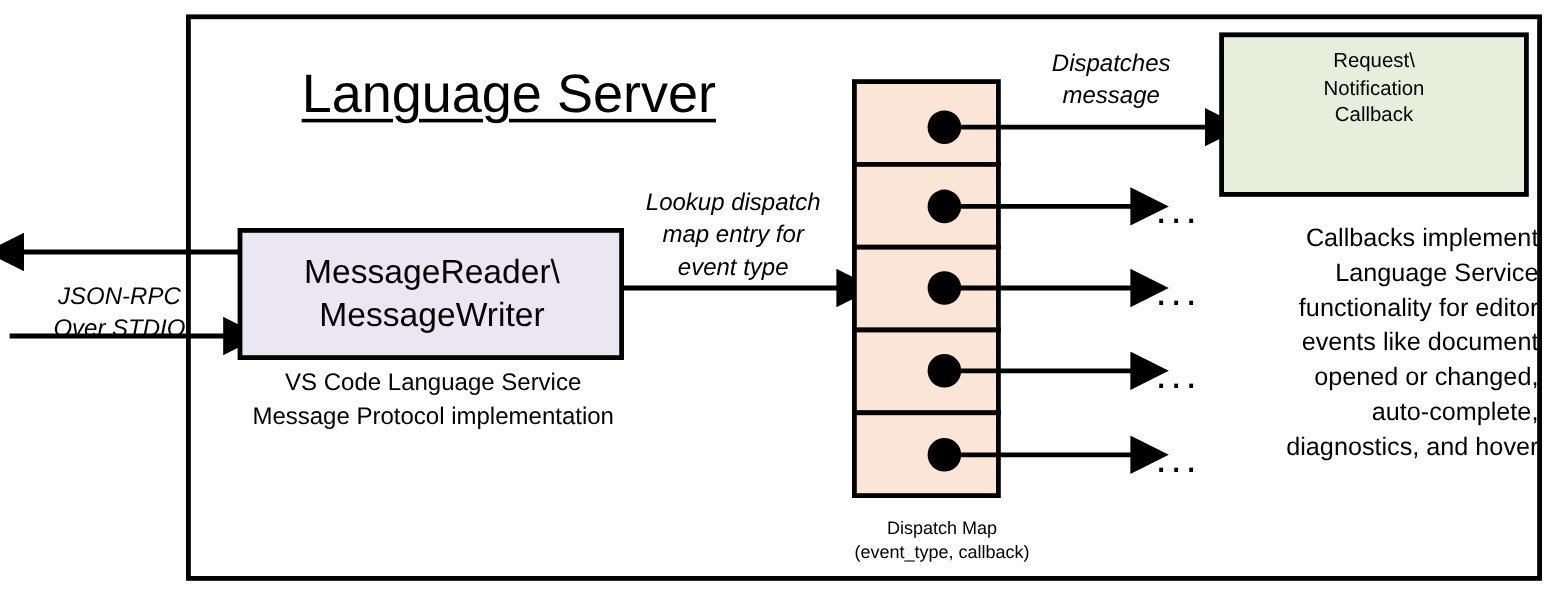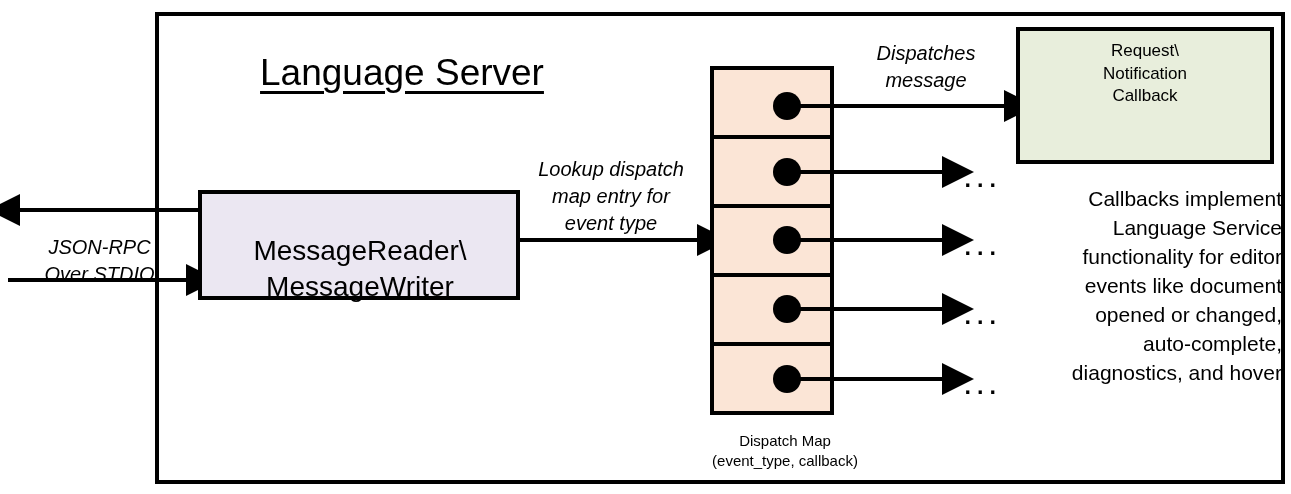--- a/index.html
+++ b/index.html
@@ -27,24 +27,24 @@
     text-align: center;
     color: #000000;
     line-height: 1.16;
     white-space: pre-line;
     font-family: "Liberation Sans", sans-serif;
   }
   .italic { font-style: italic; }
 
   
   #title-label {
-    left: 202px;
+    left: 224px;
     top: 52px;
     width: 400px;
-    font-size: 37px;
+    font-size: 45px;
     text-decoration: underline;
     text-underline-offset: 6px;
     text-decoration-thickness: 3px;
   }
 
   
   #protocol-label {
     left: 12px;
     top: 222px;
     width: 175px;
@@ -53,21 +53,20 @@
     margin-top: 12px;
   }
 
   
   #reader-box-label {
     left: 203px;
     top: 209px;
     width: 314px;
     font-size: 28px;
     line-height: 1.30;
-    margin-top: 24px;
   }
   #reader-caption {
     left: 196px;
     top: 306px;
     width: 330px;
     font-size: 20px;
     line-height: 1.38;
   }
 
   
@@ -186,20 +185,22 @@
   </svg>
 
   <div class="lbl" id="title-label">Language Server</div>
 
   <div class="lbl italic" id="protocol-label">JSON-RPC
 Over STDIO</div>
 
   <div class="lbl" id="reader-box-label">MessageReader\
 MessageWriter</div>
 
+  <div class="lbl" id="reader-caption">VS Code Language Service
+Message Protocol implementation</div>
 
   <div class="lbl italic" id="dispatch-label">Dispatches
 message</div>
 
   <div class="lbl italic" id="lookup-label">Lookup dispatch
 map entry for
 event type</div>
 
   <div class="lbl" id="map-caption">Dispatch Map
 (event_type, callback)</div>

